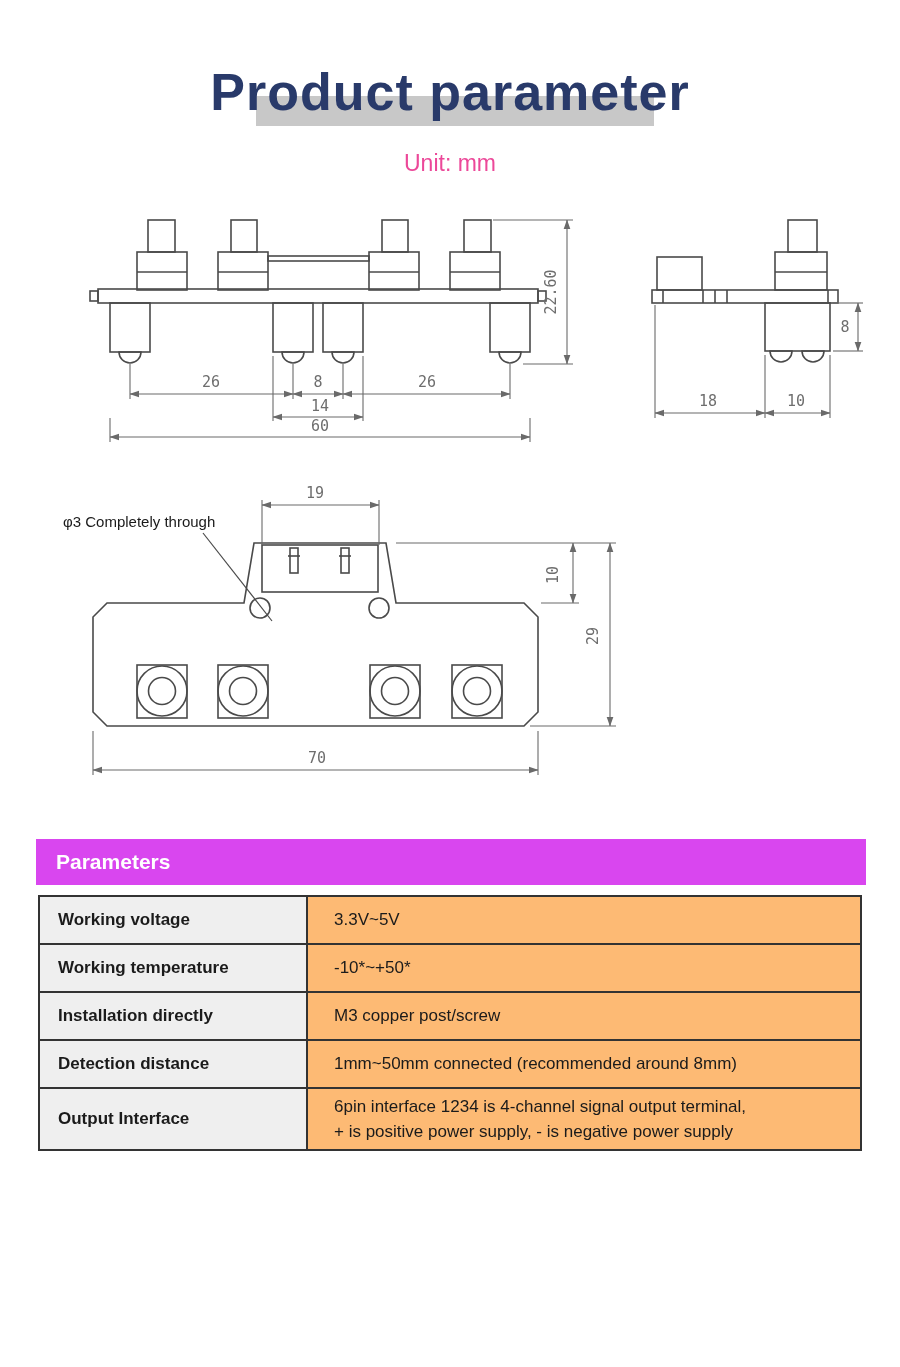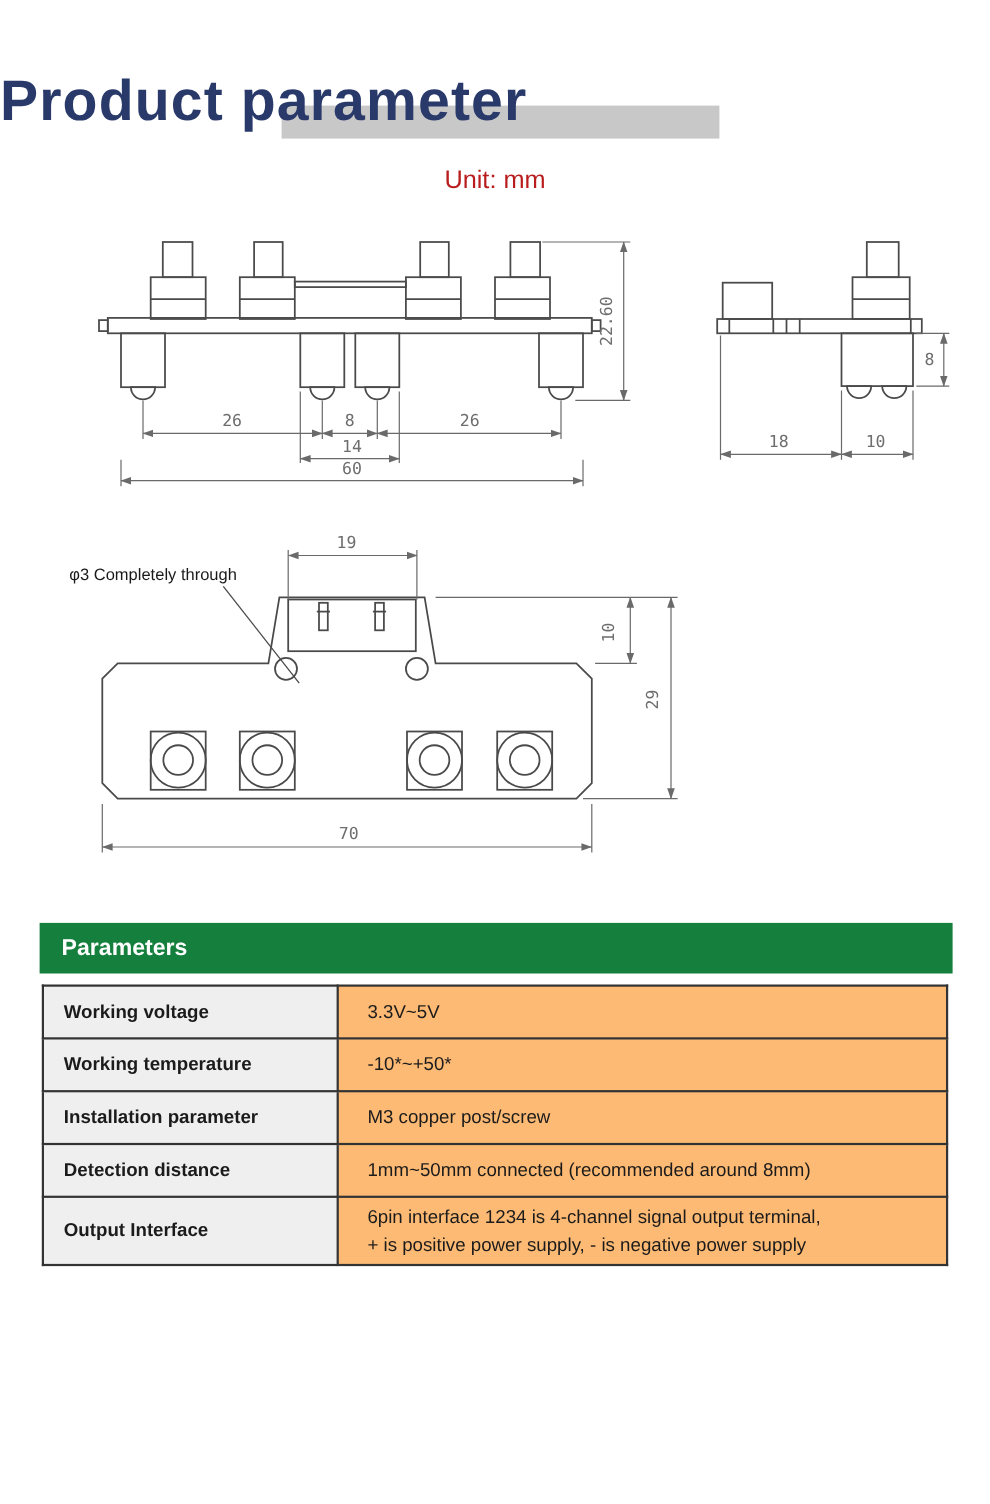--- a/index.html
+++ b/index.html
@@ -1,31 +1,31 @@
 <!DOCTYPE html>
 <html><head>
 <meta charset="utf-8">
 <style>
   html,body{margin:0;padding:0;background:#ffffff;}
   .page{position:relative;width:900px;height:1367px;background:#fff;overflow:hidden;
         font-family:"Liberation Sans",sans-serif;}
   
-  .title-wrap{position:absolute;top:52px;left:0;width:900px;height:80px;}
+  .title-wrap{position:absolute;top:52px;left:0;width:900px;height:80px;text-align:center;}
   .title-shadow{position:absolute;left:256px;top:44px;width:398px;height:30px;background:#c8c8c8;}
   .title-text{position:relative;font-size:52px;font-weight:700;color:#293a6a;letter-spacing:1px;line-height:80px;}
   .unit-label{position:absolute;top:150px;left:0;width:900px;text-align:center;
-              font-size:23px;color:#b91c1c;}
+              font-size:23px;color:#ec4899;}
   
   .drawings{position:absolute;top:0;left:0;}
   .part{fill:none;stroke:#4a4a4a;stroke-width:1.6;}
   .dim{fill:none;stroke:#6a6a6a;stroke-width:1.1;}
   .dimtxt{font-family:"DejaVu Sans Mono",monospace;font-size:15px;fill:#6e6e6e;}
   .notetxt{font-family:"Liberation Sans",sans-serif;font-size:15px;fill:#1a1a1a;}
   
-  .param-header{position:absolute;left:36px;top:839px;width:830px;height:46px;background:#15803d;}
+  .param-header{position:absolute;left:36px;top:839px;width:830px;height:46px;background:#d946ef;}
   .param-header span{display:block;padding-left:20px;line-height:46px;color:#ffffff;
                      font-size:21px;font-weight:700;}
   table.params{position:absolute;left:38px;top:895px;width:824px;border-collapse:collapse;
                table-layout:fixed;font-size:17px;color:#1b1b1b;}
   table.params td{border:2px solid #333333;vertical-align:middle;}
   td.k{width:240px;background:#efefef;font-weight:700;padding:0 8px 0 18px;}
   td.v{background:#fdba74;padding:0 10px 0 26px;white-space:pre-line;line-height:1.5;}
   tr.r-std{height:48px;}
   tr.r-tall{height:62px;}
   tr.r-last{height:63px;}
@@ -197,21 +197,21 @@
     <tbody>
       <tr class="r-std">
         <td class="k">Working voltage</td>
         <td class="v">3.3V~5V</td>
       </tr>
       <tr class="r-std">
         <td class="k">Working temperature</td>
         <td class="v">-10*~+50*</td>
       </tr>
       <tr class="r-std">
-        <td class="k">Installation parameter</td>
+        <td class="k">Installation directly</td>
         <td class="v">M3 copper post/screw</td>
       </tr>
       <tr class="r-std">
         <td class="k">Detection distance</td>
         <td class="v">1mm~50mm connected (recommended around 8mm)</td>
       </tr>
       <tr class="r-tall">
         <td class="k">Output Interface</td>
         <td class="v">6pin interface 1234 is 4-channel signal output terminal,
 + is positive power supply, - is negative power supply</td>

